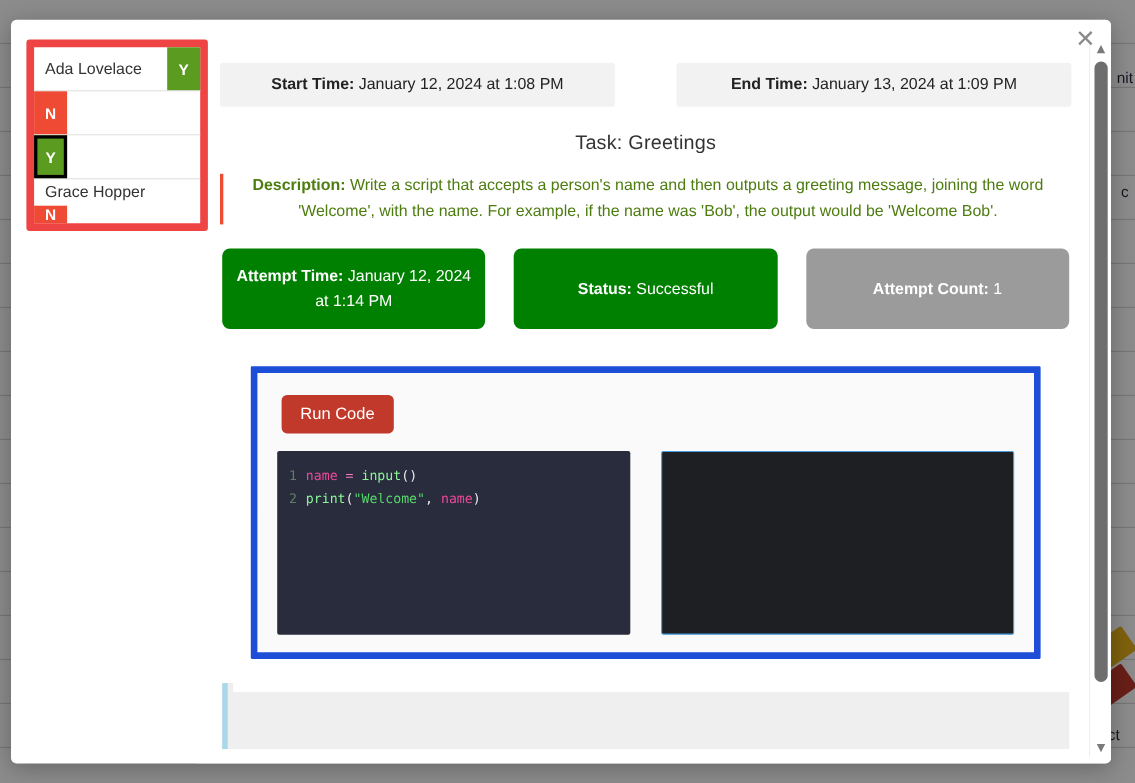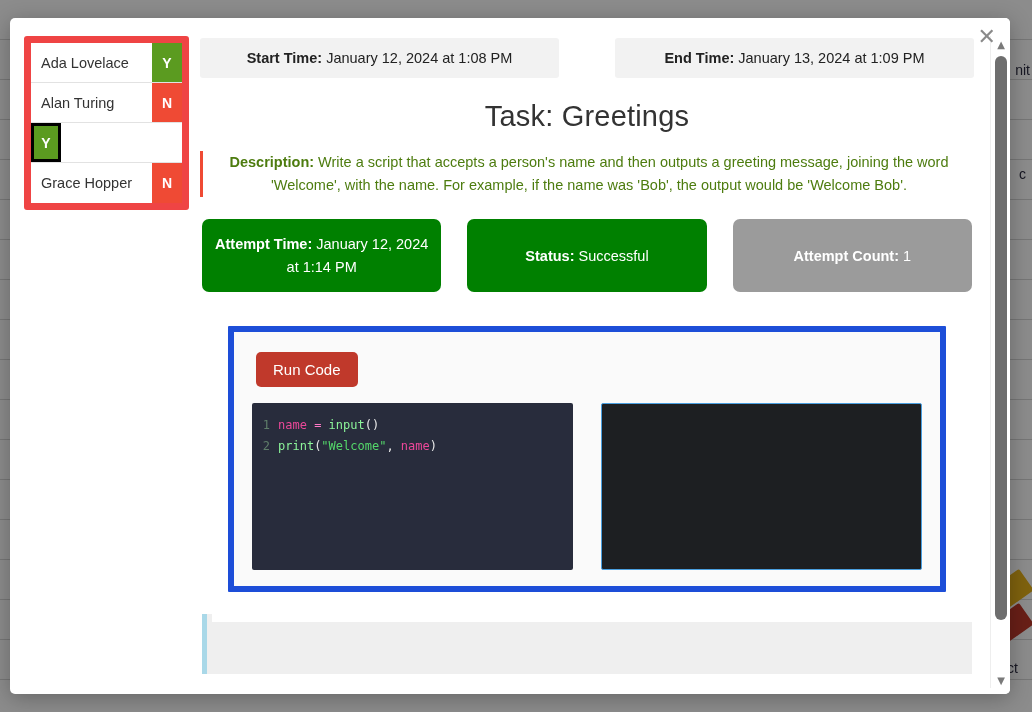--- a/index.html
+++ b/index.html
@@ -91,21 +91,21 @@
     border-radius: 3px;
     background: #fff;
     z-index: 20;
   }
   .person-row {
     display: flex;
     align-items: stretch;
     border-bottom: 1px solid #e2e2e2;
     height: 40px;
   }
-  .person-row:last-child { border-bottom: none; }
+  .person-row:last-child { border-bottom: none; flex-direction: column; }
   .person-name {
     flex: 1;
     display: flex;
     align-items: center;
     padding-left: 10px;
     font-size: 14.5px;
     color: #333;
     white-space: nowrap;
   }
   .person-row.selected .person-name { font-weight: bold; color: #111; }
@@ -138,36 +138,36 @@
   #modal-content {
     position: relative;
     width: 818px;
     padding: 0 10px 20px 10px;
   }
 
   
   .times-row {
     display: flex;
     gap: 56px;
-    padding: 20px 12px 0 12px;
+    padding: 39px 12px 0 12px;
   }
   .time-box {
     flex: 1;
     background: #f2f2f2;
     border-radius: 3px;
     text-align: center;
     padding: 12px 6px;
     font-size: 14.5px;
     color: #222;
   }
   .time-box b { font-weight: bold; }
 
   .task-title {
     text-align: center;
-    font-size: 29px;
+    font-size: 18px;
     color: #333;
     font-weight: 400;
     margin: 22px 0 12px 0;
     letter-spacing: 0.2px;
   }
 
   .description {
     position: relative;
     margin: 18px 14px 0 14px;
     text-align: center;
@@ -362,21 +362,20 @@
 <div id="modal">
 
   <div id="close-x">✕</div>
 
   <div id="people-list">
     <div class="person-row">
       <div class="person-name">Ada Lovelace</div>
       <div class="person-flag y">Y</div>
     </div>
     <div class="person-row">
-      <div class="person-name">Alan Turing</div>
       <div class="person-flag n">N</div>
     </div>
     <div class="person-row selected">
       <div class="person-flag y">Y</div>
     </div>
     <div class="person-row">
       <div class="person-name">Grace Hopper</div>
       <div class="person-flag n">N</div>
     </div>
   </div>

